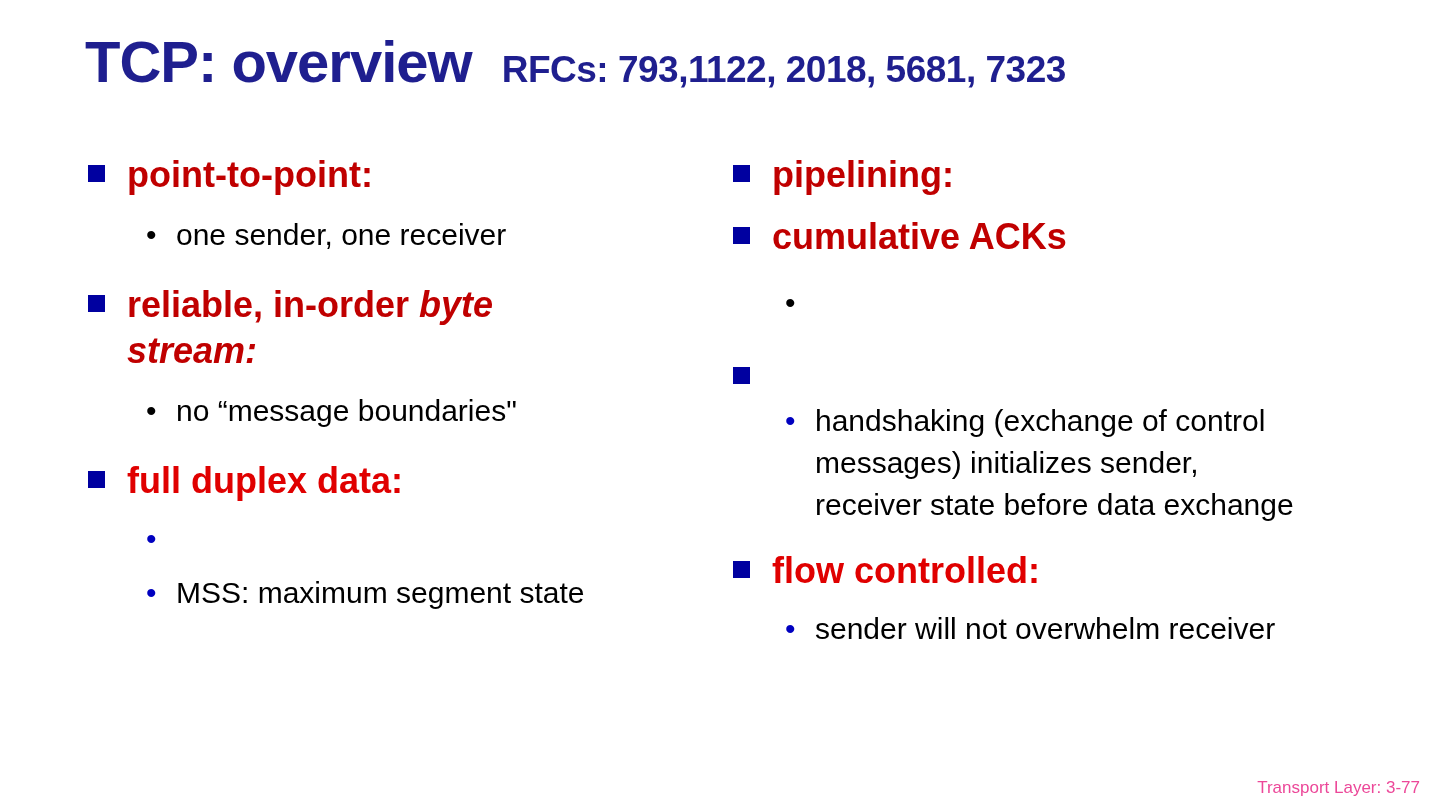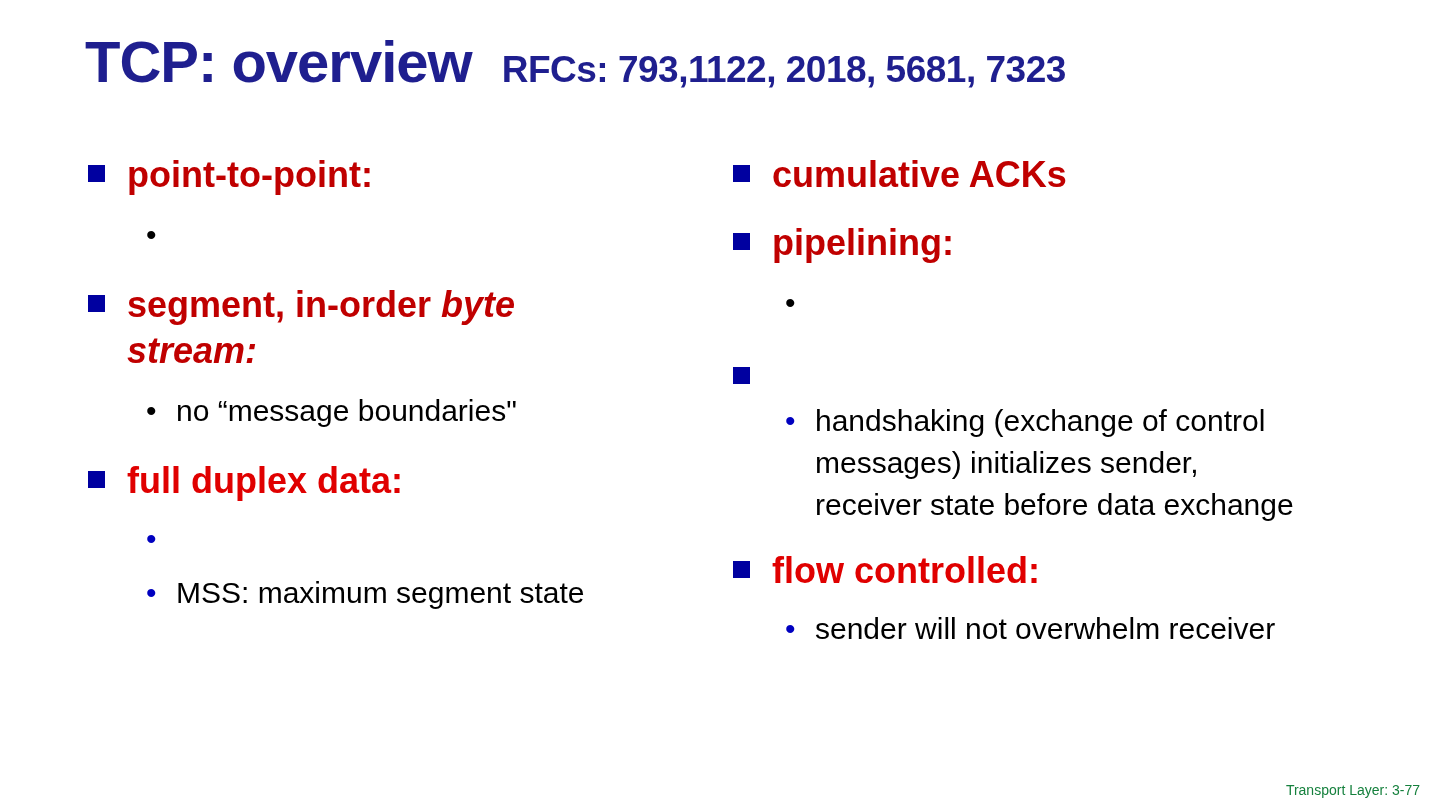--- a/index.html
+++ b/index.html
@@ -57,46 +57,47 @@
   .mb-sm { margin-bottom: 12px; }
   .mb-md { margin-bottom: 16px; }
   .mb-lg { margin-bottom: 26px; }
   .mb-xl { margin-bottom: 30px; }
   .mb-14 { margin-bottom: 14px; }
   .mb-22 { margin-bottom: 22px; }
 
   
   .footer {
     position: absolute; right: 26px; bottom: 8px;
-    font-size: 14px; color: #15803d;
+    font-size: 17px; color: #ec4899;
   }
 </style>
 </head>
 <body>
 
 <div class="slide">
 
   <div class="title-row">
     <span class="title-main">TCP: overview</span>
     <span class="title-sub">RFCs: 793,1122, 2018, 5681, 7323</span>
   </div>
 
   <div class="col col-left">
 
     <div class="h-row mb-md">
       <span class="sq"></span>
       <span class="h-text red-dark"><span>point-to-point:</span><span class="italic"></span></span>
     </div>
     <div class="s-row mb-lg">
       <span class="dot dot-black">•</span>
+      <span class="s-text">one sender, one receiver</span>
     </div>
 
     <div class="h-row mb-md">
       <span class="sq"></span>
-      <span class="h-text red-dark"><span>segment, in-order </span><span class="italic">byte
+      <span class="h-text red-dark"><span>reliable, in-order </span><span class="italic">byte
 stream:</span></span>
     </div>
     <div class="s-row mb-lg">
       <span class="dot dot-black">•</span>
       <span class="s-text">no “message boundaries"</span>
     </div>
 
     <div class="h-row mb-14">
       <span class="sq"></span>
       <span class="h-text red-bright"><span>full duplex data:</span><span class="italic"></span></span>
@@ -106,28 +107,28 @@
     </div>
     <div class="s-row">
       <span class="dot dot-blue">•</span>
       <span class="s-text">MSS: maximum segment state</span>
     </div>
 
   </div>
 
   <div class="col col-right">
 
+    <div class="h-row mb-md">
+      <span class="sq"></span>
+      <span class="h-text red-dark"><span>pipelining:</span><span class="italic"></span></span>
+    </div>
+
     <div class="h-row mb-22">
       <span class="sq"></span>
       <span class="h-text red-dark"><span>cumulative ACKs</span><span class="italic"></span></span>
-    </div>
-
-    <div class="h-row mb-md">
-      <span class="sq"></span>
-      <span class="h-text red-dark"><span>pipelining:</span><span class="italic"></span></span>
     </div>
     <div class="s-row mb-xl">
       <span class="dot dot-black">•</span>
     </div>
 
     <div class="h-row mb-md">
       <span class="sq"></span>
     </div>
     <div class="s-row mb-22">
       <span class="dot dot-blue">•</span>

